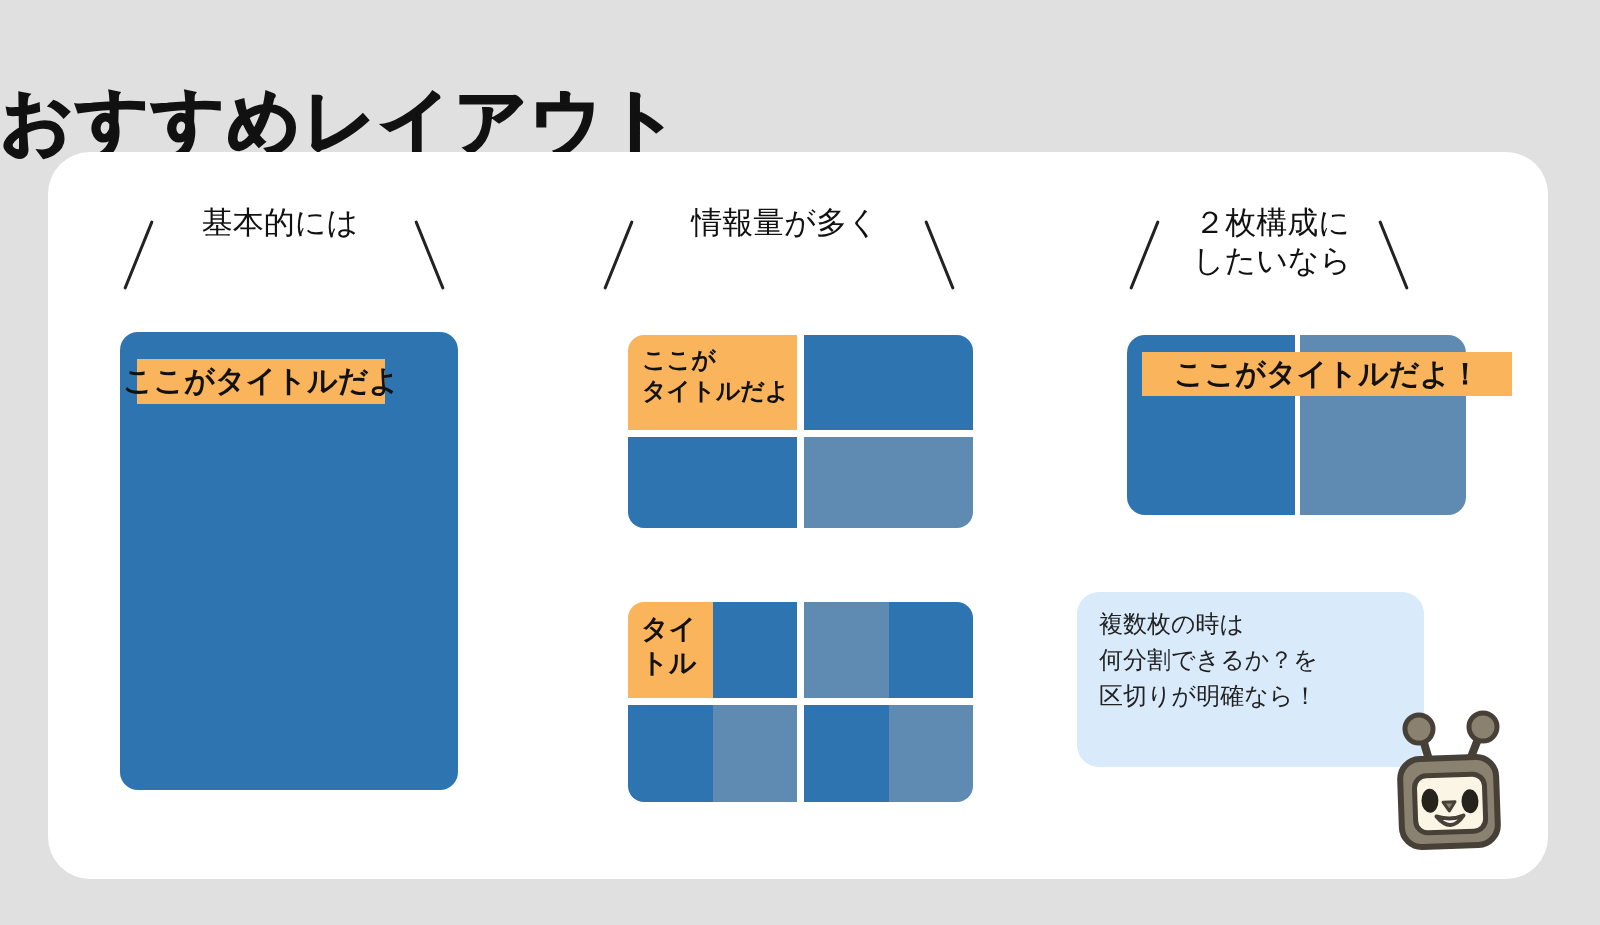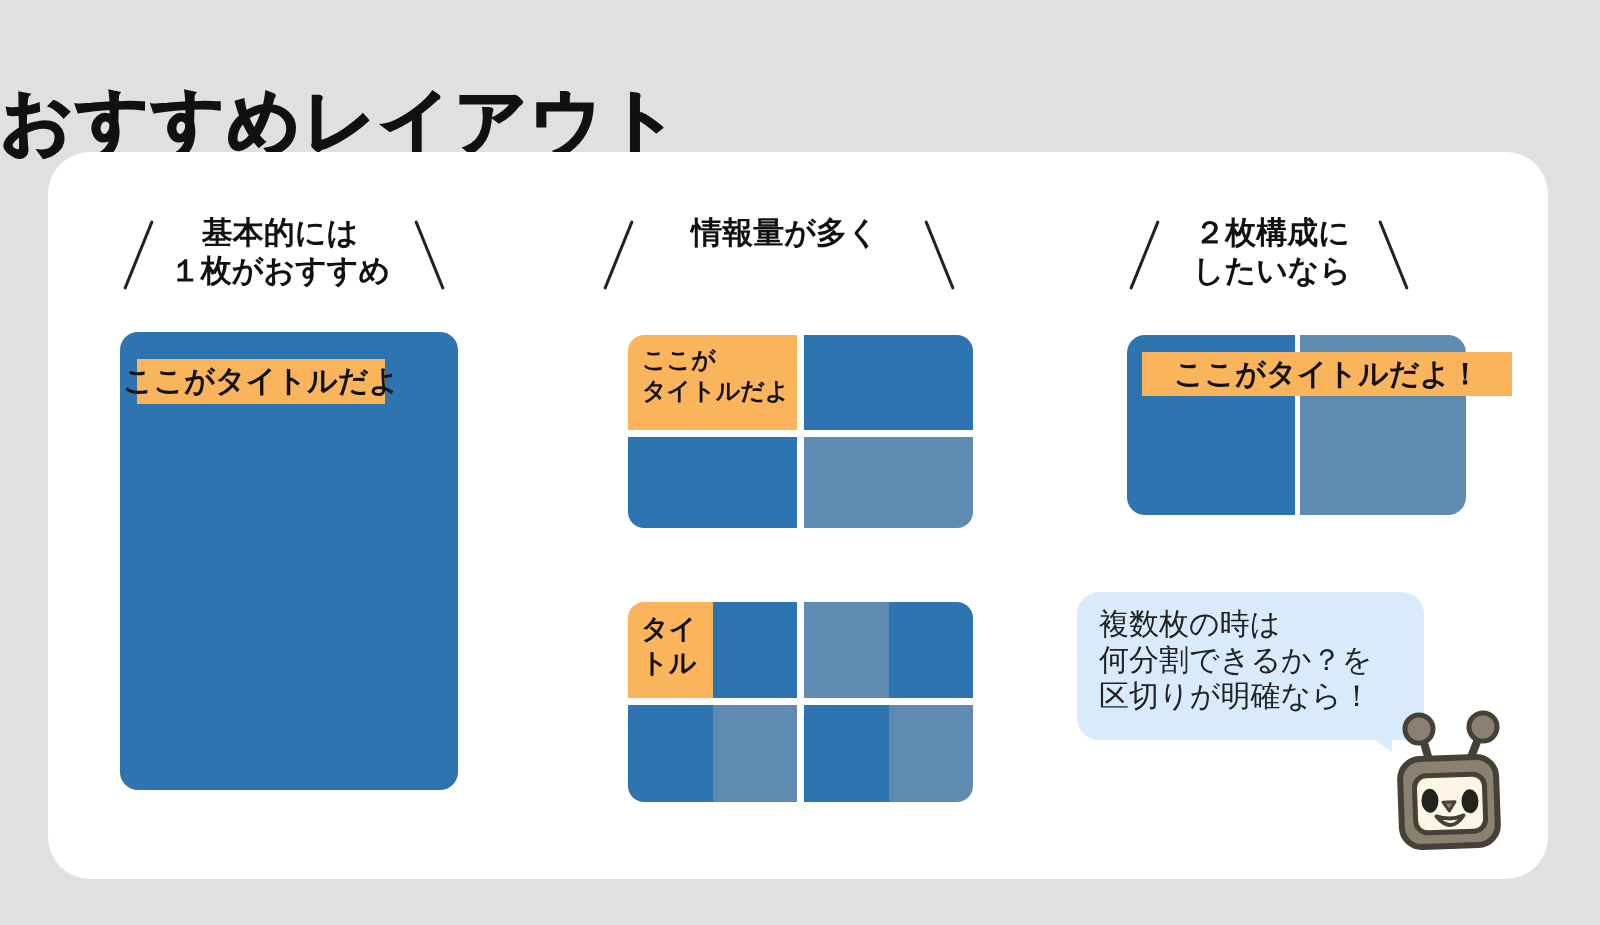--- a/index.html
+++ b/index.html
@@ -13,21 +13,21 @@
   .page-title{
     top:26px;left:0;width:1600px;text-align:left;
     font-size:72px;font-weight:900;letter-spacing:2px;
     -webkit-text-stroke:2px var(--ink,#111);
   }
   .panel{
     left:48px;top:152px;width:1500px;height:727px;
     background:var(--panel,#fff);border-radius:42px;
   }
   .col-header{
-    top:214px;text-align:center;font-size:31px;line-height:38px;font-weight:700;
+    top:204px;text-align:center;font-size:31px;line-height:38px;font-weight:400;
   }
   .slash{
     width:3px;height:74px;background:#222;border-radius:2px;top:218px;
   }
   .slash.l{transform:rotate(22deg);}
   .slash.r{transform:rotate(-22deg);}
 
   
   .big-card{
     left:120px;top:332px;width:338px;height:458px;
@@ -73,40 +73,39 @@
     left:1127px;top:335px;width:168px;height:180px;
     background:var(--blueDark,#2e74b1);border-radius:18px 0 0 18px;
   }
   .rcard-r{
     left:1300px;top:335px;width:166px;height:180px;
     background:var(--blueLight,#5f8ab2);border-radius:0 18px 18px 0;
   }
   .rband{left:1142px;top:352px;width:370px;height:44px;z-index:2;}
 
   .bubble{
-    left:1077px;top:592px;width:347px;height:148px;
+    left:1077px;top:592px;width:347px;height:175px;
     background:var(--bubble,#d9eafb);border-radius:22px;
-    font-size:30px;line-height:36px;color:#222;
+    font-size:24px;line-height:36px;color:#222;
     padding:14px 0 0 22px;box-sizing:border-box;
   }
   .bubble-tail{left:1352px;top:724px;width:40px;height:28px;}
 
   .mascot{left:1382px;top:706px;width:132px;height:152px;}
 </style>
 </head>
 <body>
 
 <h1 class="abs page-title">おすすめレイアウト</h1>
 
 <div class="abs panel"></div>
 
 <div class="abs slash l" style="left:137px"></div>
 <div class="abs col-header" style="left:150px;width:260px">
   <div>基本的には</div>
-  <div>１枚がおすすめ</div>
 </div>
 <div class="abs slash r" style="left:428px"></div>
 
 <div class="abs big-card">
   <div class="abs title-band">ここがタイトルだよ</div>
 </div>
 
 <div class="abs slash l" style="left:617px"></div>
 <div class="abs col-header" style="left:655px;width:260px">
   <div>情報量が多く</div>

